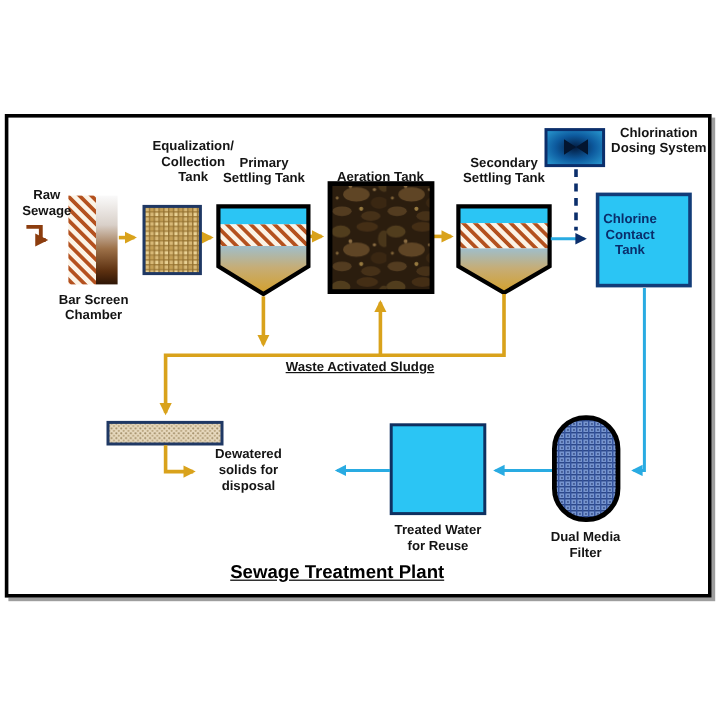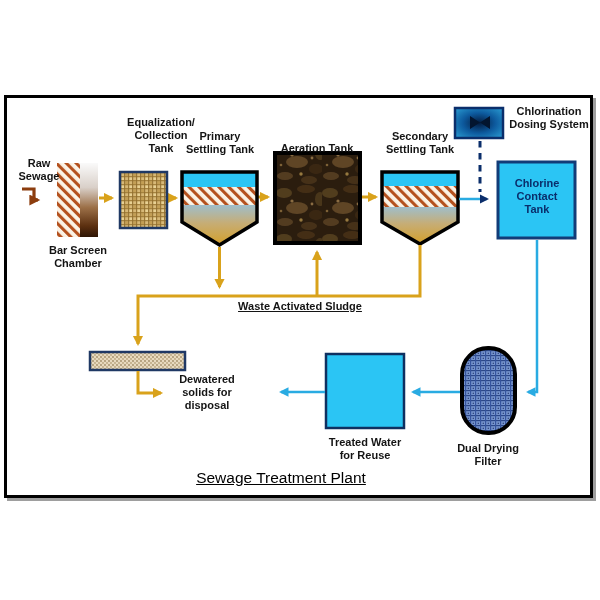--- a/index.html
+++ b/index.html
@@ -11,21 +11,21 @@
     position:absolute;left:4px;top:95px;width:583px;height:397px;
     border:3px solid #000;background:#fff;box-shadow:3px 3px 0 #9e9e9e;
   }
   .layer{position:absolute;left:0;top:0;width:600px;height:600px;}
   .lbl{
     position:absolute;font-weight:bold;font-size:11px;line-height:1.2;
     color:#141414;text-align:center;white-space:pre-line;letter-spacing:0;
   }
   .lbl.navy{color:#0A2E6B;}
   .title{
-    position:absolute;font-weight:normal;font-size:15.5px;color:#000;
+    position:absolute;font-weight:bold;font-size:15.5px;color:#000;
     text-decoration:underline;text-align:center;white-space:pre-line;
   }
 </style>
 </head>
 <body>
 
 <div class="canvas">
 
   <div class="frame"></div>
 
@@ -178,27 +178,27 @@
   <div class="lbl" style="left:118px;top:116px;width:86px;">Equalization/
 Collection
 Tank</div>
   <div class="lbl" style="left:176px;top:130px;width:88px;">Primary
 Settling Tank</div>
   <div class="lbl" style="left:265px;top:142px;width:104px;">Aeration Tank</div>
   <div class="lbl" style="left:376px;top:130px;width:88px;">Secondary
 Settling Tank</div>
   <div class="lbl" style="left:503px;top:105px;width:92px;">Chlorination
 Dosing System</div>
-  <div class="lbl navy" style="left:500px;top:177px;width:74px;">Chlorine
+  <div class="lbl navy" style="left:488px;top:177px;width:74px;">Chlorine
 Contact
 Tank</div>
   <div class="lbl" style="left:225px;top:300px;width:150px;text-decoration:underline;">Waste Activated Sludge</div>
   <div class="lbl" style="left:165px;top:373px;width:84px;">Dewatered
 solids for
 disposal</div>
   <div class="lbl" style="left:313px;top:436px;width:104px;">Treated Water
 for Reuse</div>
-  <div class="lbl" style="left:440px;top:442px;width:96px;">Dual Drying
+  <div class="lbl" style="left:440px;top:442px;width:96px;">Dual Media
 Filter</div>
 
   <div class="title" style="left:150px;top:469px;width:262px;">Sewage Treatment Plant</div>
 
 </div>
 
 </body></html>

